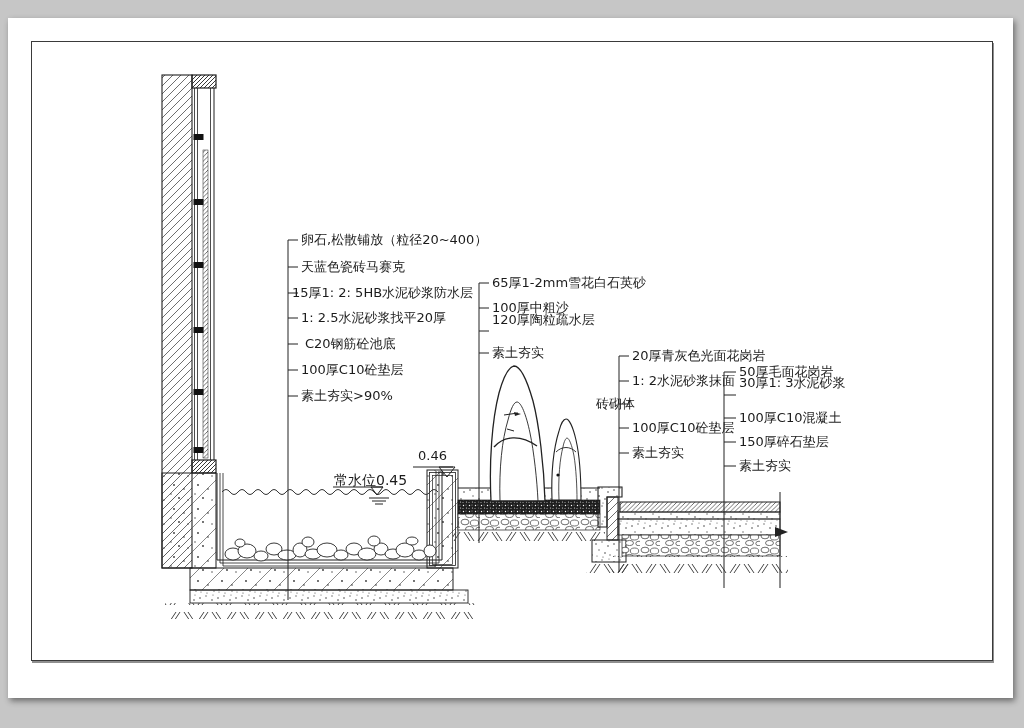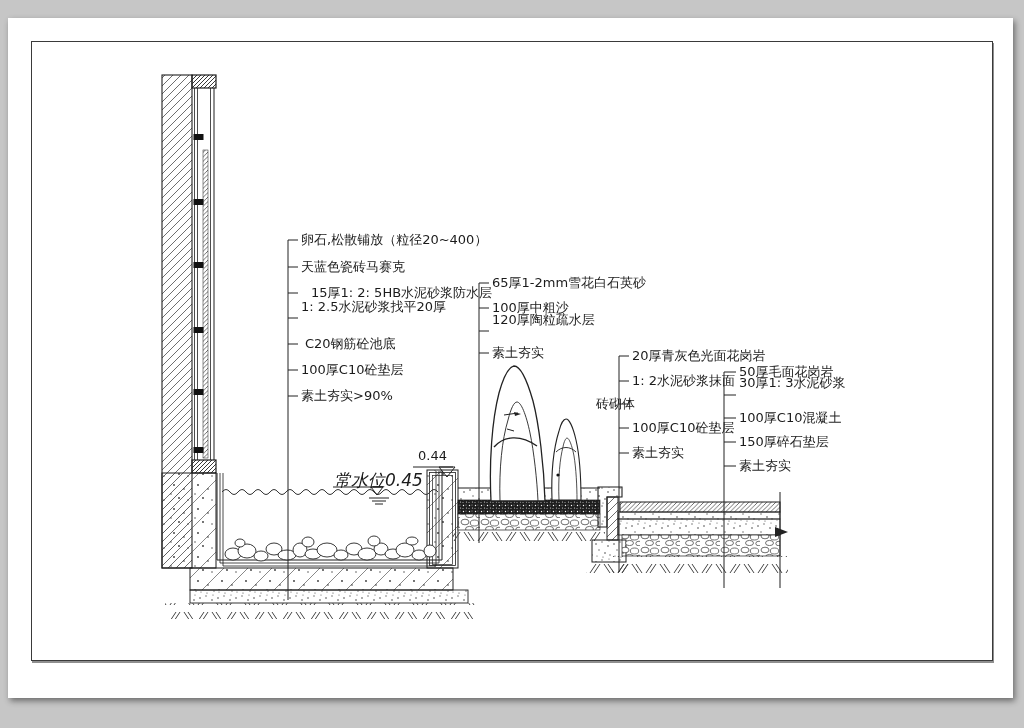--- a/index.html
+++ b/index.html
@@ -5,21 +5,21 @@
   html,body{margin:0;padding:0;background:#c6c6c6;}
   .stage{position:relative;width:1024px;height:728px;background:#c6c6c6;overflow:hidden;
          font-family:"DejaVu Sans","Liberation Sans",sans-serif;}
   .paper{position:absolute;left:8px;top:18px;width:1005px;height:680px;background:#ffffff;
          box-shadow:2px 3px 6px rgba(0,0,0,.45);}
   .frame{position:absolute;left:31px;top:41px;width:960px;height:618px;
          border:1px solid #3a3a3a;box-shadow:1px 2px 0 #8f8f8f;}
   svg.draw{position:absolute;left:0;top:0;}
   .lbl{position:absolute;font-size:13px;line-height:14px;color:#1b1b1b;white-space:nowrap;
        letter-spacing:0px;}
-  .lbl.small{font-size:17px;font-style:italic;}
+  .lbl.small{font-size:14px;}
 </style>
 </head>
 <body>
 
 <div class="stage">
   <div class="paper"></div>
   <div class="frame"></div>
 
   <svg class="draw" width="1024" height="728" viewBox="0 0 1024 728">
     <defs>
@@ -194,22 +194,22 @@
       <path d="M619,356 V572" fill="none"></path>
       <path d="M619,356 h10 M619,381 h10 M619,404 h10 M619,428 h10 M619,453 h10" fill="none"></path>
 
       <path d="M724,372 V588" fill="none"></path>
       <path d="M724,372 h12 M724,395 h12 M724,418 h12 M724,442 h12 M724,466 h12" fill="none"></path>
     </g>
   </svg>
 
   <div class="lbl" style="left:301px;top:233px">卵石,松散铺放（粒径20~400）</div>
   <div class="lbl" style="left:301px;top:260px">天蓝色瓷砖马赛克</div>
-  <div class="lbl" style="left:311px;top:286px">15厚1: 2: 5HB水泥砂浆防水层</div>
-  <div class="lbl" style="left:301px;top:300px">1: 2.5水泥砂浆找平20厚</div>
+  <div class="lbl" style="left:292px;top:286px">15厚1: 2: 5HB水泥砂浆防水层</div>
+  <div class="lbl" style="left:301px;top:311px">1: 2.5水泥砂浆找平20厚</div>
   <div class="lbl" style="left:305px;top:337px">C20钢筋砼池底</div>
   <div class="lbl" style="left:301px;top:363px">100厚C10砼垫层</div>
   <div class="lbl" style="left:301px;top:389px">素土夯实&gt;90%</div>
 
   <div class="lbl" style="left:492px;top:276px">65厚1-2mm雪花白石英砂</div>
   <div class="lbl" style="left:492px;top:301px">100厚中粗沙</div>
   <div class="lbl" style="left:492px;top:313px">120厚陶粒疏水层</div>
   <div class="lbl" style="left:492px;top:346px">素土夯实</div>
 
   <div class="lbl" style="left:632px;top:349px">20厚青灰色光面花岗岩</div>
@@ -218,14 +218,14 @@
   <div class="lbl" style="left:632px;top:421px">100厚C10砼垫层</div>
   <div class="lbl" style="left:632px;top:446px">素土夯实</div>
 
   <div class="lbl" style="left:739px;top:365px">50厚毛面花岗岩</div>
   <div class="lbl" style="left:739px;top:376px">30厚1: 3水泥砂浆</div>
   <div class="lbl" style="left:739px;top:411px">100厚C10混凝土</div>
   <div class="lbl" style="left:739px;top:435px">150厚碎石垫层</div>
   <div class="lbl" style="left:739px;top:459px">素土夯实</div>
 
   <div class="lbl small" style="left:334px;top:473px">常水位0.45</div>
-  <div class="lbl" style="left:418px;top:449px">0.44</div>
+  <div class="lbl" style="left:418px;top:449px">0.46</div>
 </div>
 
 </body></html>

